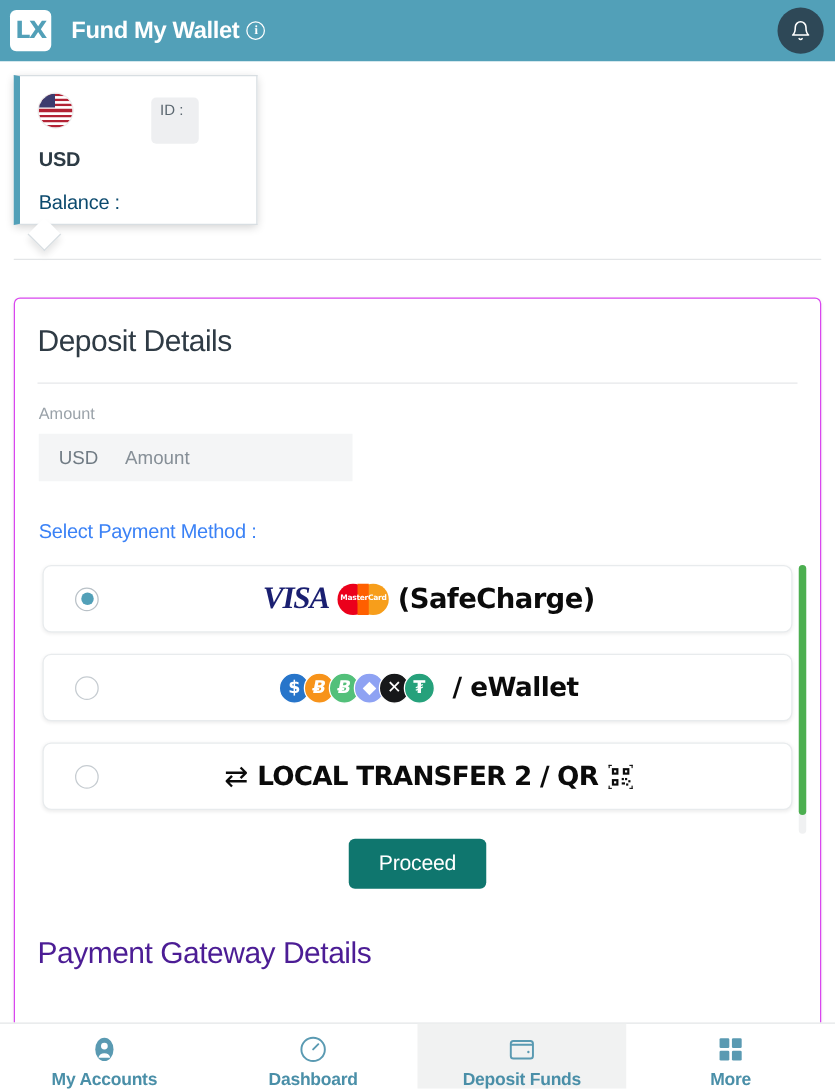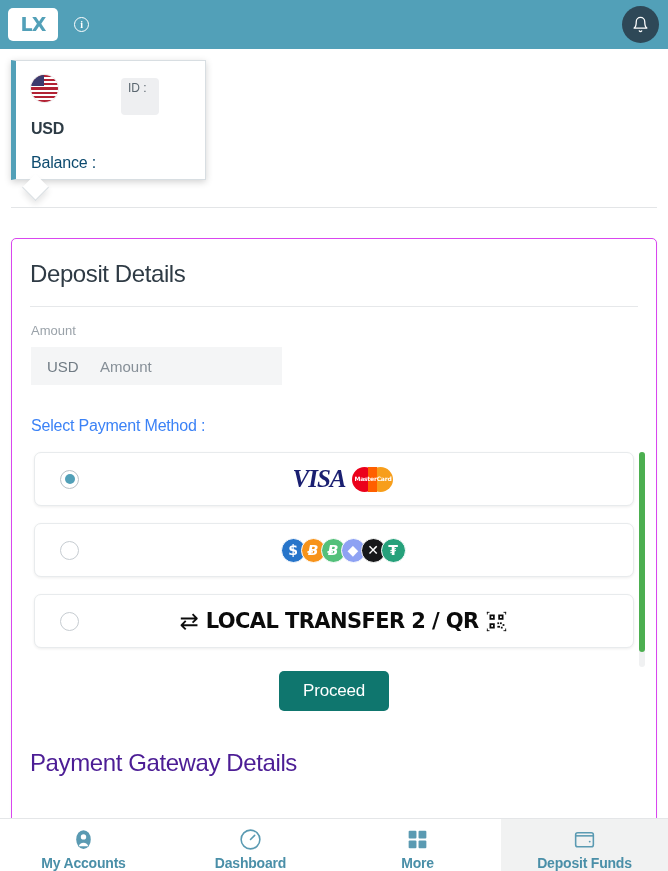--- a/index.html
+++ b/index.html
@@ -13,21 +13,21 @@
 
   
   .header {
     position: absolute; top: 0; left: 0;
     width: 668px; height: 49px;
     background: #52a0b8;
     display: flex; align-items: center;
     padding: 0 14px 0 8px;
   }
   .logo-box {
-    width: 50px; height: 33px; border-radius: 5px;
+    width: 33px; height: 33px; border-radius: 5px;
     background: #ffffff;
     display: flex; align-items: center; justify-content: center;
     flex: 0 0 auto;
   }
   .logo-inner {
     font-family: "DejaVu Sans", sans-serif;
     font-weight: 700; font-size: 19px; letter-spacing: -1px;
     color: #52a0b8; line-height: 1;
   }
   .header-title {
@@ -279,20 +279,21 @@
 </head>
 <body>
 
 <div class="app">
 
   <div class="header">
     <div class="logo-box">
       <span class="logo-inner">LX</span>
     </div>
     <div class="header-title">
+      <span>Fund My Wallet</span>
       <span class="info-icon">i</span>
     </div>
     <div class="bell-btn">
       <svg width="17" height="17" viewBox="0 0 24 24" fill="none" stroke="#ffffff" stroke-width="1.8" stroke-linecap="round" stroke-linejoin="round">
         <path d="M18 8A6 6 0 0 0 6 8c0 7-3 9-3 9h18s-3-2-3-9"></path>
         <path d="M13.7 21a2 2 0 0 1-3.4 0"></path>
       </svg>
     </div>
   </div>
 
@@ -341,34 +342,36 @@
       <div class="method">
         <div class="radio on"></div>
         <div class="method-body">
           <span class="visa">VISA</span>
           <span class="mc">
             <span class="c1"></span>
               <span class="c2"></span>
               <span class="overlap"></span>
             <span class="mctext">MasterCard</span>
           </span>
+          <span class="safecharge">(SafeCharge)</span>
         </div>
       </div>
 
       <div class="method">
         <div class="radio"></div>
         <div class="method-body">
           <span class="coins">
             <span class="coin c-usdc">$</span>
             <span class="coin c-btc">Ƀ</span>
             <span class="coin c-bch">Ƀ</span>
             <span class="coin c-eth">◆</span>
             <span class="coin c-xrp">✕</span>
             <span class="coin c-usdt">₮</span>
           </span>
+          <span class="slash-label">/ eWallet</span>
         </div>
       </div>
 
       <div class="method">
         <div class="radio"></div>
         <div class="method-body">
           <span class="arrows">⇄</span>
           <span class="lt-label">LOCAL TRANSFER 2 / QR</span>
           <svg class="qr" viewBox="0 0 24 24">
             <g fill="#0b0b0b">
@@ -421,35 +424,35 @@
     </div>
 
     <div class="nav-item">
       <svg width="27" height="27" viewBox="0 0 24 24" fill="none" stroke="#5a9ab2" stroke-width="1.5" stroke-linecap="round">
         <path d="M12 21a9 9 0 1 0 0-18 9 9 0 0 0 0 18z"></path>
         <path d="M12 12l4-4"></path>
       </svg>
       <span class="nav-label">Dashboard</span>
     </div>
 
+    <div class="nav-item active">
+      <svg width="27" height="27" viewBox="0 0 24 24" fill="none" stroke="#5a9ab2" stroke-width="1.5" stroke-linejoin="round">
+        <rect x="3.5" y="5.5" width="17" height="13.5" rx="2"></rect>
+        <path d="M3.5 8.5h17"></path>
+        <circle cx="17" cy="14" r="0.9" fill="#5a9ab2" stroke="none"></circle>
+      </svg>
+      <span class="nav-label">Deposit Funds</span>
+    </div>
+
     <div class="nav-item">
       <svg width="27" height="27" viewBox="0 0 24 24">
         <g fill="#5a9ab2">
           <rect x="3.5" y="3.5" width="7.5" height="7.5" rx="1"></rect>
           <rect x="13" y="3.5" width="7.5" height="7.5" rx="1"></rect>
           <rect x="3.5" y="13" width="7.5" height="7.5" rx="1"></rect>
           <rect x="13" y="13" width="7.5" height="7.5" rx="1"></rect>
         </g>
       </svg>
       <span class="nav-label">More</span>
     </div>
 
-    <div class="nav-item active">
-      <svg width="27" height="27" viewBox="0 0 24 24" fill="none" stroke="#5a9ab2" stroke-width="1.5" stroke-linejoin="round">
-        <rect x="3.5" y="5.5" width="17" height="13.5" rx="2"></rect>
-        <path d="M3.5 8.5h17"></path>
-        <circle cx="17" cy="14" r="0.9" fill="#5a9ab2" stroke="none"></circle>
-      </svg>
-      <span class="nav-label">Deposit Funds</span>
-    </div>
-
   </div>
 </div>
 
 </body></html>

